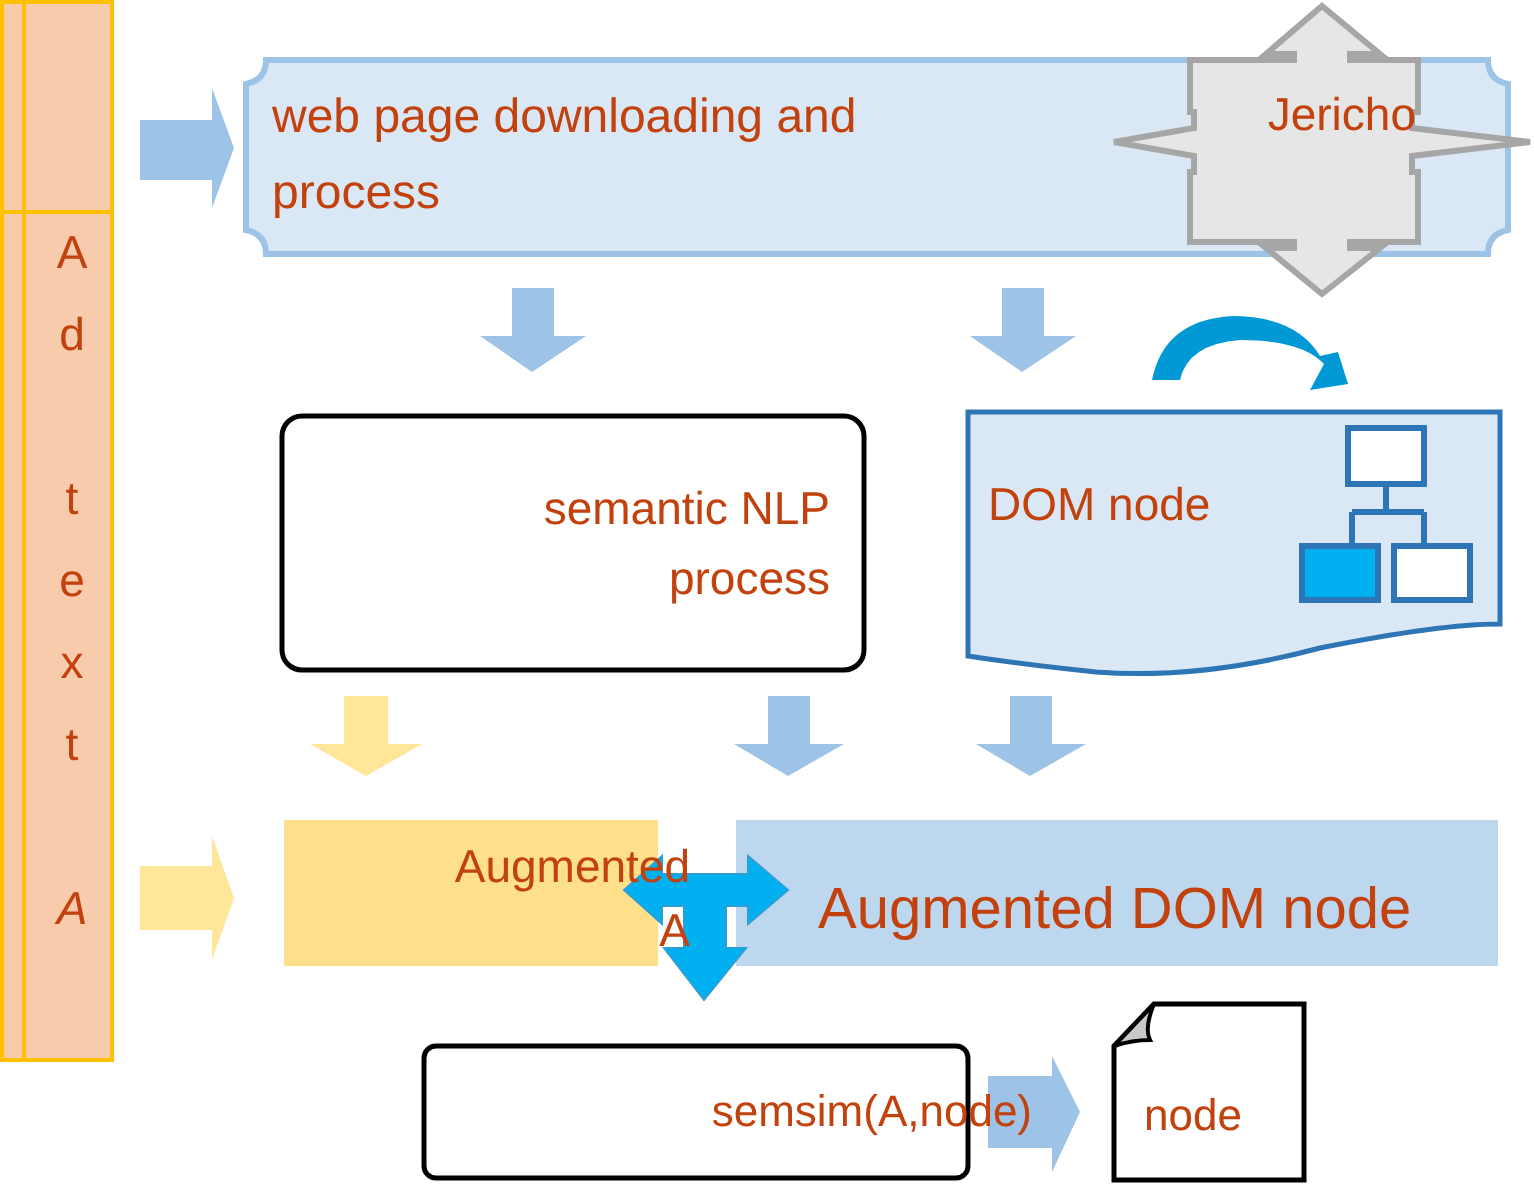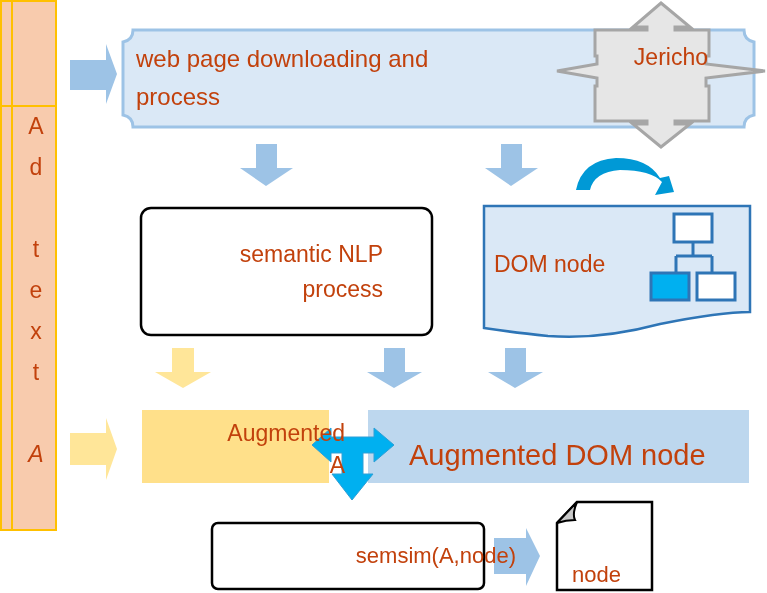--- a/index.html
+++ b/index.html
@@ -79,29 +79,29 @@
 
 <div class="lbl" style="left:136px; top:40px; font-size:24px; line-height:38px;">
   <div>web page downloading and</div>
   <div>process</div>
 </div>
 
 <div class="lbl center" style="left:596px; top:40px; width:112px; font-size:23px; line-height:34px;">
   <div>Jericho</div>
 </div>
 
-<div class="lbl center" style="left:141px; top:237px; width:242px; font-size:23px; line-height:35px;">
+<div class="lbl center" style="left:141px; top:237px; width:242px; font-size:23px; line-height:35px;padding-left:32px;">
   <div>semantic NLP</div>
   <div>process</div>
 </div>
 
-<div class="lbl" style="left:494px; top:250px; font-size:23px;">DOM node</div>
+<div class="lbl" style="left:494px; top:238px; font-size:23px;">DOM node</div>
 
 <div class="lbl center" style="left:158px; top:417px; width:187px; font-size:23px; line-height:32px;">
   <div>Augmented</div>
   <div>A</div>
 </div>
 
 <div class="lbl" style="left:409px; top:424px; font-size:29px;margin-top:13px;">Augmented DOM node</div>
 
 <div class="lbl center" style="left:212px; top:542px; width:304px; font-size:22px;">semsim(A,node)</div>
 
-<div class="lbl" style="left:572px; top:561px; font-size:22px;">node</div>
+<div class="lbl" style="left:572px; top:544px; font-size:22px;">node</div>
 
 </body></html>

